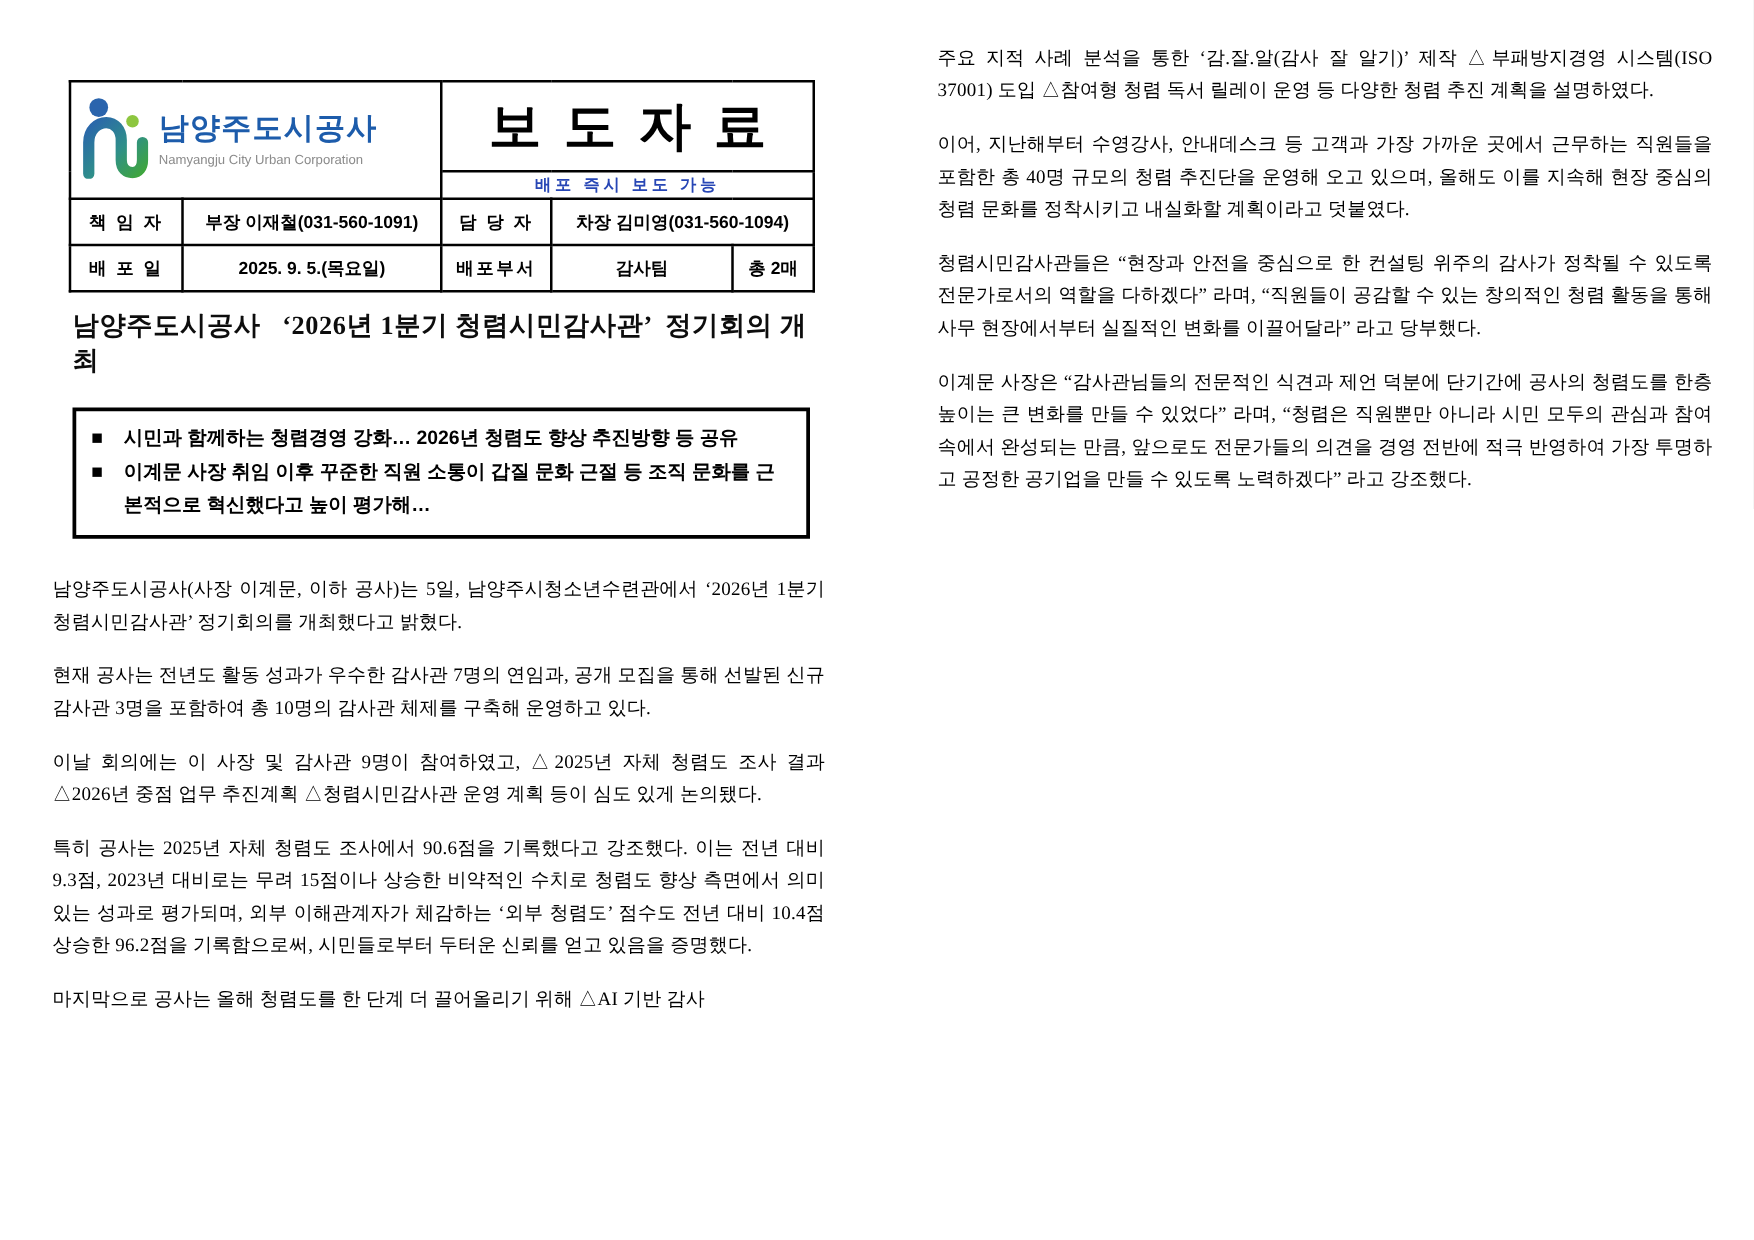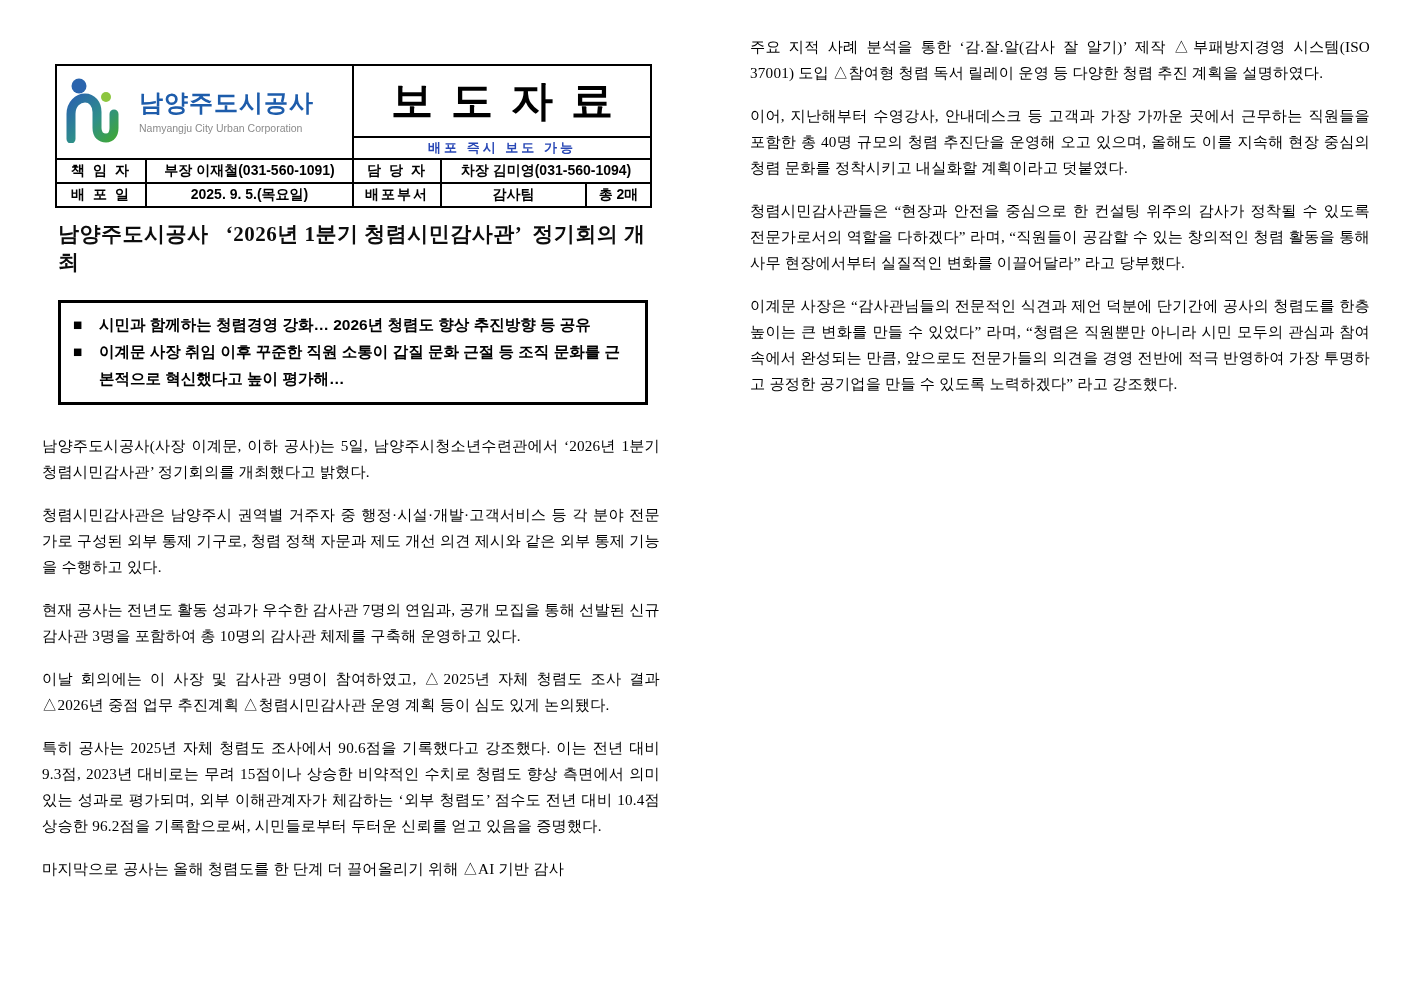--- a/index.html
+++ b/index.html
@@ -20,21 +20,21 @@
   
   table.masthead {
     margin-left: 13px;
     width: 595px;
     border-collapse: collapse;
     table-layout: fixed;
     font-family: "Liberation Sans", sans-serif;
   }
   table.masthead td { border: 2px solid #000; vertical-align: middle; }
   td.logo-cell { height: 79px; padding: 4px 6px; }
-  .logo { display: flex; align-items: center; gap: 20px; }
+  .logo { display: flex; align-items: center; gap: 8px; }
   .logo-mark { flex: 0 0 auto; display: inline-block; }
   .logo-kr { font-size: 24px; font-weight: 800; color: #1d5cab; letter-spacing: 1px; line-height: 1.1; }
   .logo-en { font-size: 10.5px; color: #8b8b8b; margin-top: 6px; white-space: nowrap; }
   td.doc-type {
     height: 72px;
     text-align: center;
     font-size: 42px;
     font-weight: 900;
     letter-spacing: 18px;
     border-bottom: 0;
@@ -44,21 +44,21 @@
   td.release-note {
     height: 22px;
     border: 2px solid #2746b5;
     border-right: 2px solid #000;
     color: #2746b5;
     text-align: center;
     font-size: 13px;
     font-weight: 700;
     letter-spacing: 3px;
   }
-  td.lbl, td.val { height: 24px; text-align: center; font-size: 14px; font-weight: 700; }
+  td.lbl, td.val { height: 37px; text-align: center; font-size: 14px; font-weight: 700; }
   td.lbl { letter-spacing: 2px; }
 
   
   .headline {
     margin: 12px 0 0 16px;
     font-family: Liberation Serif, serif;
     font-size: 21px;
     font-weight: 800;
     color: #0d0d0d;
     white-space: pre-wrap;
@@ -158,21 +158,20 @@
         <span>시민과 함께하는 청렴경영 강화… 2026년 청렴도 향상 추진방향 등 공유</span>
       </div>
       <div class="bullet">
         <span class="marker">■</span>
         <span>이계문 사장 취임 이후 꾸준한 직원 소통이 갑질 문화 근절 등 조직 문화를 근본적으로 혁신했다고 높이 평가해…</span>
       </div>
     </div>
 
     <div class="body">
       <p>남양주도시공사(사장 이계문, 이하 공사)는 5일, 남양주시청소년수련관에서 ‘2026년 1분기 청렴시민감사관’ 정기회의를 개최했다고 밝혔다.</p>
-      <p>청렴시민감사관은 남양주시 권역별 거주자 중 행정·시설·개발·고객서비스 등 각 분야 전문가로 구성된 외부 통제 기구로, 청렴 정책 자문과 제도 개선 의견 제시와 같은 외부 통제 기능을 수행하고 있다.</p>
       <p>현재 공사는 전년도 활동 성과가 우수한 감사관 7명의 연임과, 공개 모집을 통해 선발된 신규 감사관 3명을 포함하여 총 10명의 감사관 체제를 구축해 운영하고 있다.</p>
       <p>이날 회의에는 이 사장 및 감사관 9명이 참여하였고, △2025년 자체 청렴도 조사 결과 △2026년 중점 업무 추진계획 △청렴시민감사관 운영 계획 등이 심도 있게 논의됐다.</p>
       <p>특히 공사는 2025년 자체 청렴도 조사에서 90.6점을 기록했다고 강조했다. 이는 전년 대비 9.3점, 2023년 대비로는 무려 15점이나 상승한 비약적인 수치로 청렴도 향상 측면에서 의미 있는 성과로 평가되며, 외부 이해관계자가 체감하는 ‘외부 청렴도’ 점수도 전년 대비 10.4점 상승한 96.2점을 기록함으로써, 시민들로부터 두터운 신뢰를 얻고 있음을 증명했다.</p>
       <p>마지막으로 공사는 올해 청렴도를 한 단계 더 끌어올리기 위해 △AI 기반 감사</p>
     </div>
   </div>
 
   <div class="col col-right">
     <p>주요 지적 사례 분석을 통한 ‘감.잘.알(감사 잘 알기)’ 제작 △부패방지경영 시스템(ISO 37001) 도입 △참여형 청렴 독서 릴레이 운영 등 다양한 청렴 추진 계획을 설명하였다.</p>
     <p>이어, 지난해부터 수영강사, 안내데스크 등 고객과 가장 가까운 곳에서 근무하는 직원들을 포함한 총 40명 규모의 청렴 추진단을 운영해 오고 있으며, 올해도 이를 지속해 현장 중심의 청렴 문화를 정착시키고 내실화할 계획이라고 덧붙였다.</p>

